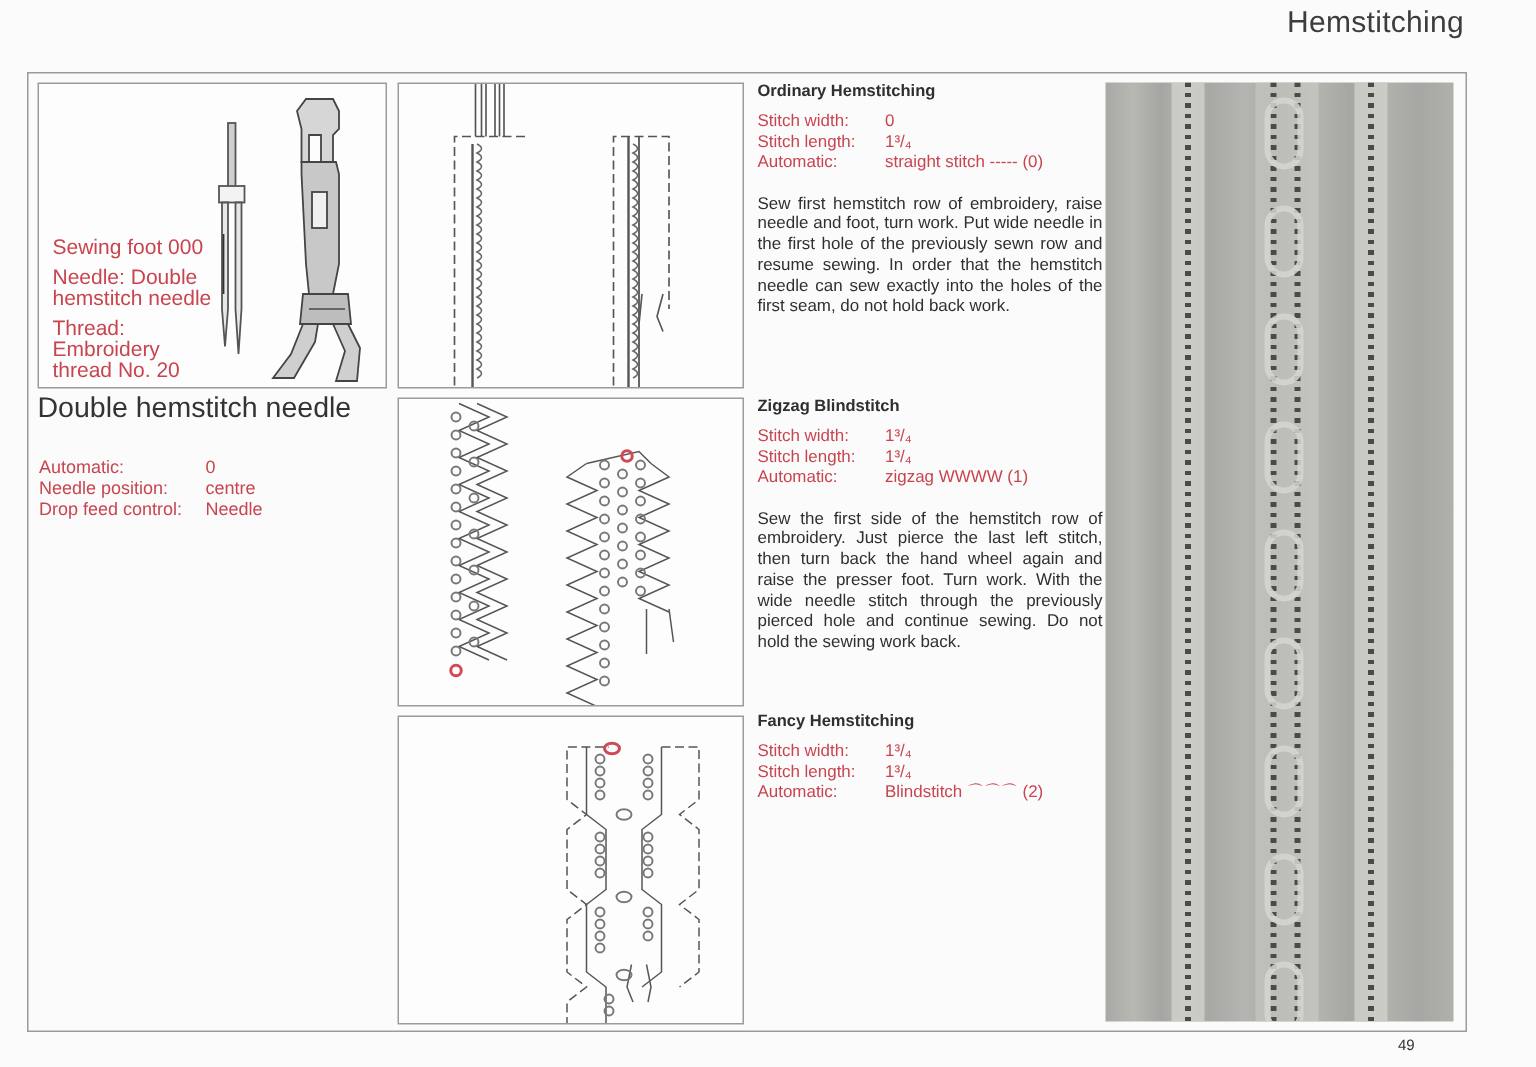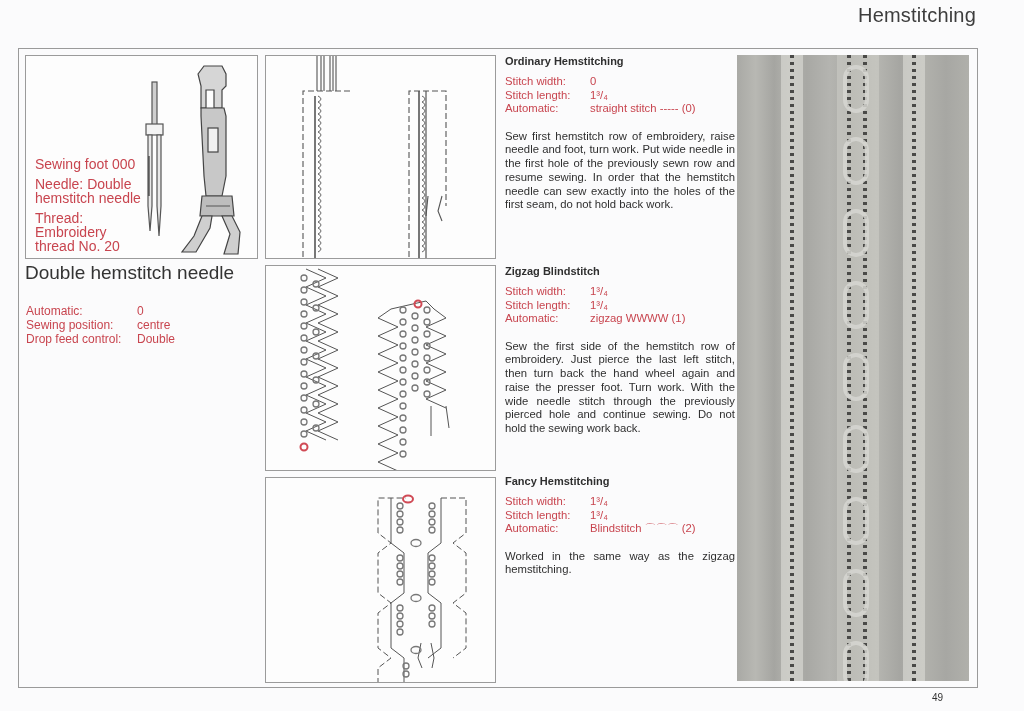--- a/index.html
+++ b/index.html
@@ -91,26 +91,26 @@
   <div class="foot-label red" style="top:183px">thread No. 20</div>
 </div>
 
 <div id="needle-title">Double hemstitch needle</div>
 <div id="settings-left" class="red">
   <div class="row">
     <span class="k">Automatic:</span>
     <span>0</span>
   </div>
   <div class="row">
-    <span class="k">Sewing position:</span>
+    <span class="k">Needle position:</span>
     <span>centre</span>
   </div>
   <div class="row">
     <span class="k">Drop feed control:</span>
-    <span>Double</span>
+    <span>Needle</span>
   </div>
 </div>
 
 <div class="diag" style="top:55px;height:204px;">
   <svg width="231" height="204">
     <g stroke="#555" fill="none" stroke-width="1.1">
       <path d="M51 0 L51 35 M55 0 L55 35 M58 0 L58 35 M64 0 L64 35 M67 0 L67 35 M70 0 L70 35"></path>
       <path d="M37 210 L37 35 L84 35" stroke-dasharray="6 3"></path>
       <path d="M49 40 L49 204" stroke-width="1.6"></path>
       <path d="M143 210 L143 35 L180 35 L180 150" stroke-dasharray="6 3"></path>
@@ -286,21 +286,20 @@
       </div>
     <div class="row">
         <span class="k">Stitch length:</span>
         <span>1³/₄</span>
       </div>
     <div class="row">
         <span class="k">Automatic:</span>
         <span>Blindstitch ⌒⌒⌒ (2)</span>
       </div>
   </div>
-  <div class="body-text" style="margin-top:14px;">Worked in the same way as the zigzag hemstitching.</div>
 </div>
 
 <div id="photo">
   <div class="band" style="left:44px;width:22px;"></div>
   <div class="dotcol" style="left:53px;"></div>
   <div class="band" style="left:100px;width:42px;opacity:0.45;"></div>
   <div class="dotcol" style="left:110px;"></div>
   <div class="dotcol" style="left:126px;"></div>
   <div class="chain" style="left:106px;top:10px;"></div>
   <div class="chain" style="left:106px;top:82px;"></div>

